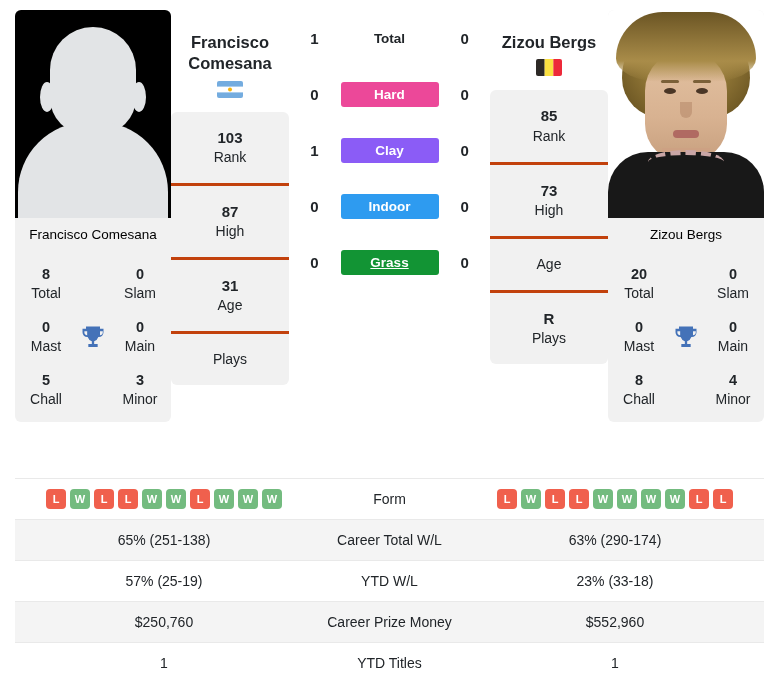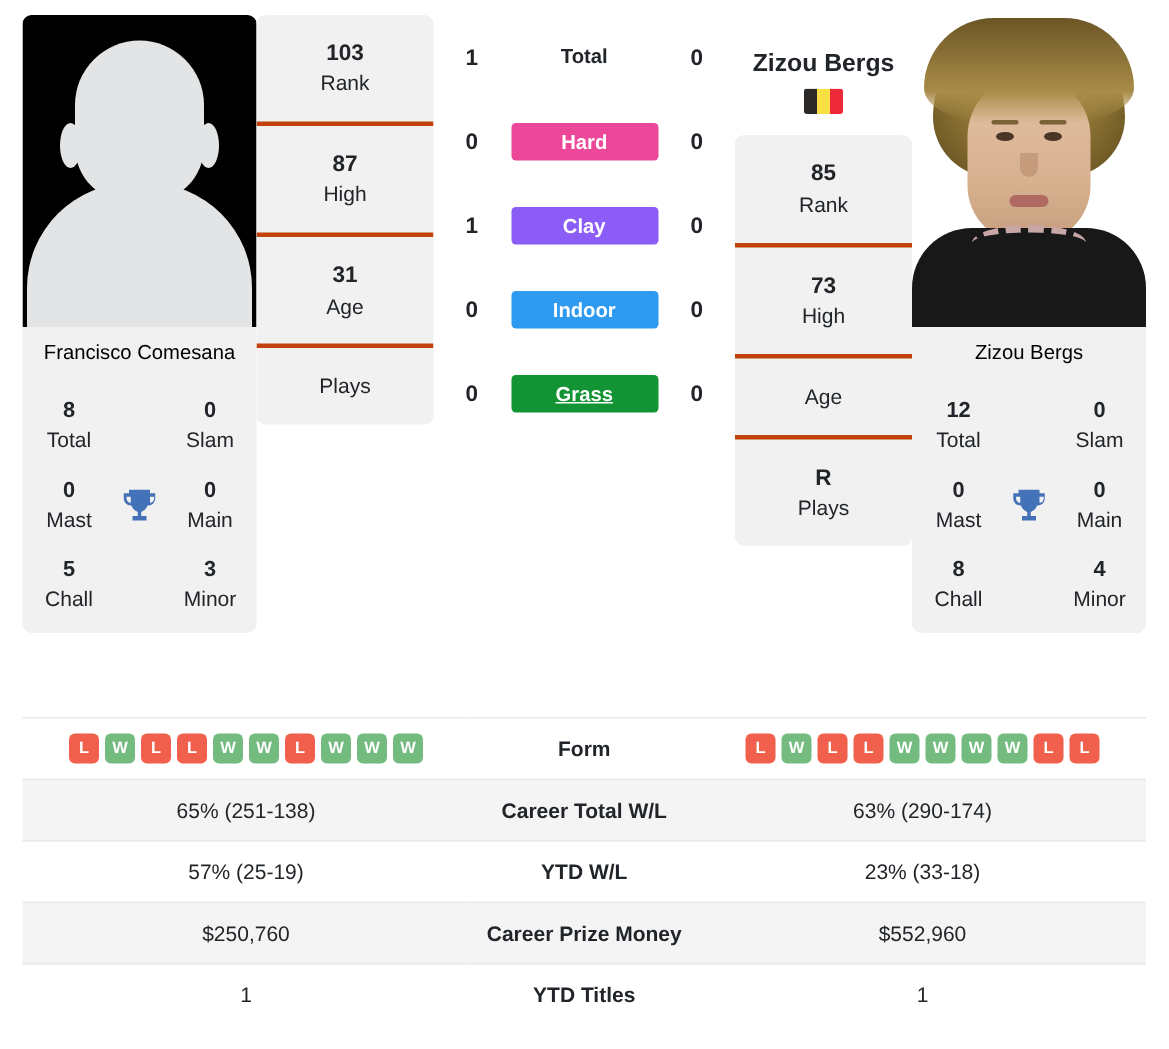--- a/index.html
+++ b/index.html
@@ -183,21 +183,21 @@
   .cmp-table td {
     height: 41px;
     text-align: center;
     vertical-align: middle;
     font-size: 14px;
     color: #212529;
     border-top: 1px solid #e9e9e9;
   }
   .cmp-table tr:nth-child(even) td { background: #f4f4f4; }
   .cmp-table .side { width: 298px; }
-  .cmp-table .mid { width: 153px; font-weight: bold; font-size: 14px; }
+  .cmp-table .mid { width: 153px; font-weight: normal; font-size: 14px; }
 
   .form-badges { display: flex; justify-content: center; gap: 4px; }
   .badge {
     width: 20px; height: 20px;
     border-radius: 4px;
     color: #ffffff;
     font-size: 11px;
     font-weight: bold;
     line-height: 20px;
     text-align: center;
@@ -282,20 +282,33 @@
         </div>
         <div class="trophy-slot"></div>
         <div class="tcell">
           <div class="tv">3</div>
           <div class="tl">Minor</div>
         </div>
       </div>
     </div>
 
     <div class="hdr-block">
+      <div class="hdr-wrap">
+        <div class="hdr-name">
+          <span>Francisco</span><br>
+          <span>Comesana</span>
+        </div>
+        <span class="flag">
+          <svg width="26" height="17" viewBox="0 0 26 17">
+            <rect width="26" height="17" fill="#74acdf"></rect>
+            <rect y="5.6" width="26" height="5.8" fill="#ffffff"></rect>
+            <circle cx="13" cy="8.5" r="2" fill="#f6b40e"></circle>
+          </svg>
+        </span>
+      </div>
       <div class="stat-card">
         <div class="stat-cell">
           <div class="stat-val">103</div>
           <div class="stat-lbl">Rank</div>
         </div>
         <div class="stat-cell">
           <div class="stat-val">87</div>
           <div class="stat-lbl">High</div>
         </div>
         <div class="stat-cell">
@@ -390,21 +403,21 @@
         <div class="pr-eye r"></div>
         <div class="pr-nose"></div>
         <div class="pr-mouth"></div>
         <div class="pr-neck"></div>
         <div class="pr-shirt"></div>
         <div class="pr-collar"></div>
       </div>
       <div class="photo-name">Zizou Bergs</div>
       <div class="titles-grid">
         <div class="tcell">
-          <div class="tv">12</div>
+          <div class="tv">20</div>
           <div class="tl">Total</div>
         </div>
         <div class="trophy-slot"></div>
         <div class="tcell">
           <div class="tv">0</div>
           <div class="tl">Slam</div>
         </div>
 
         <div class="tcell">
           <div class="tv">0</div>

